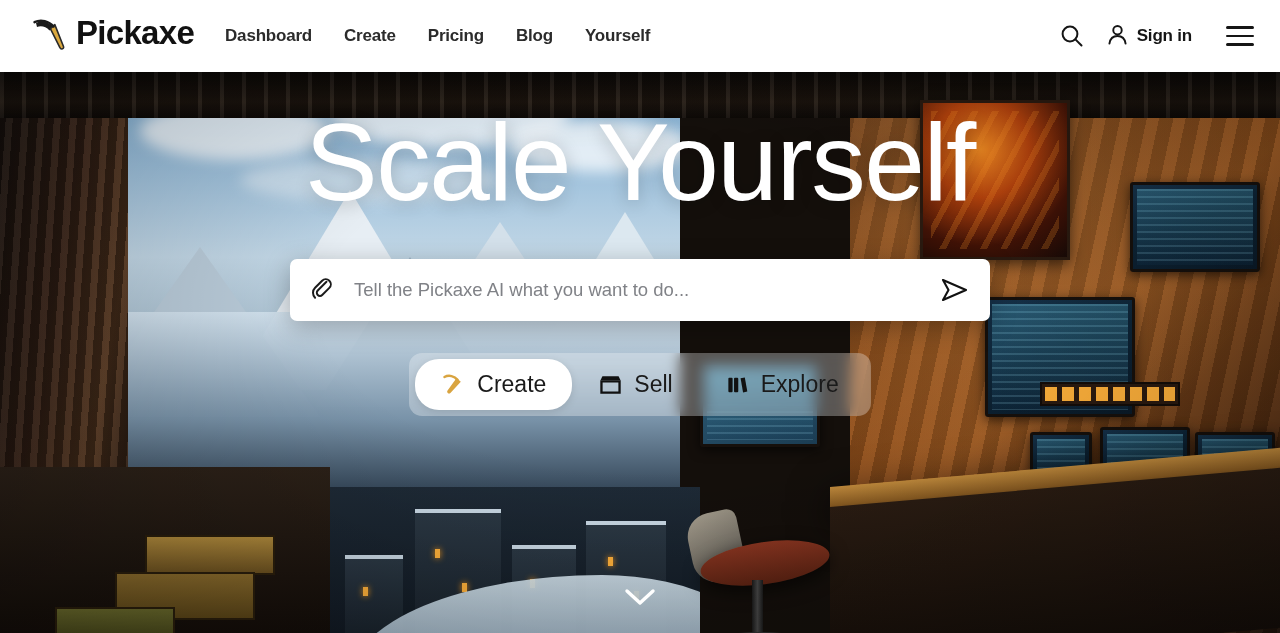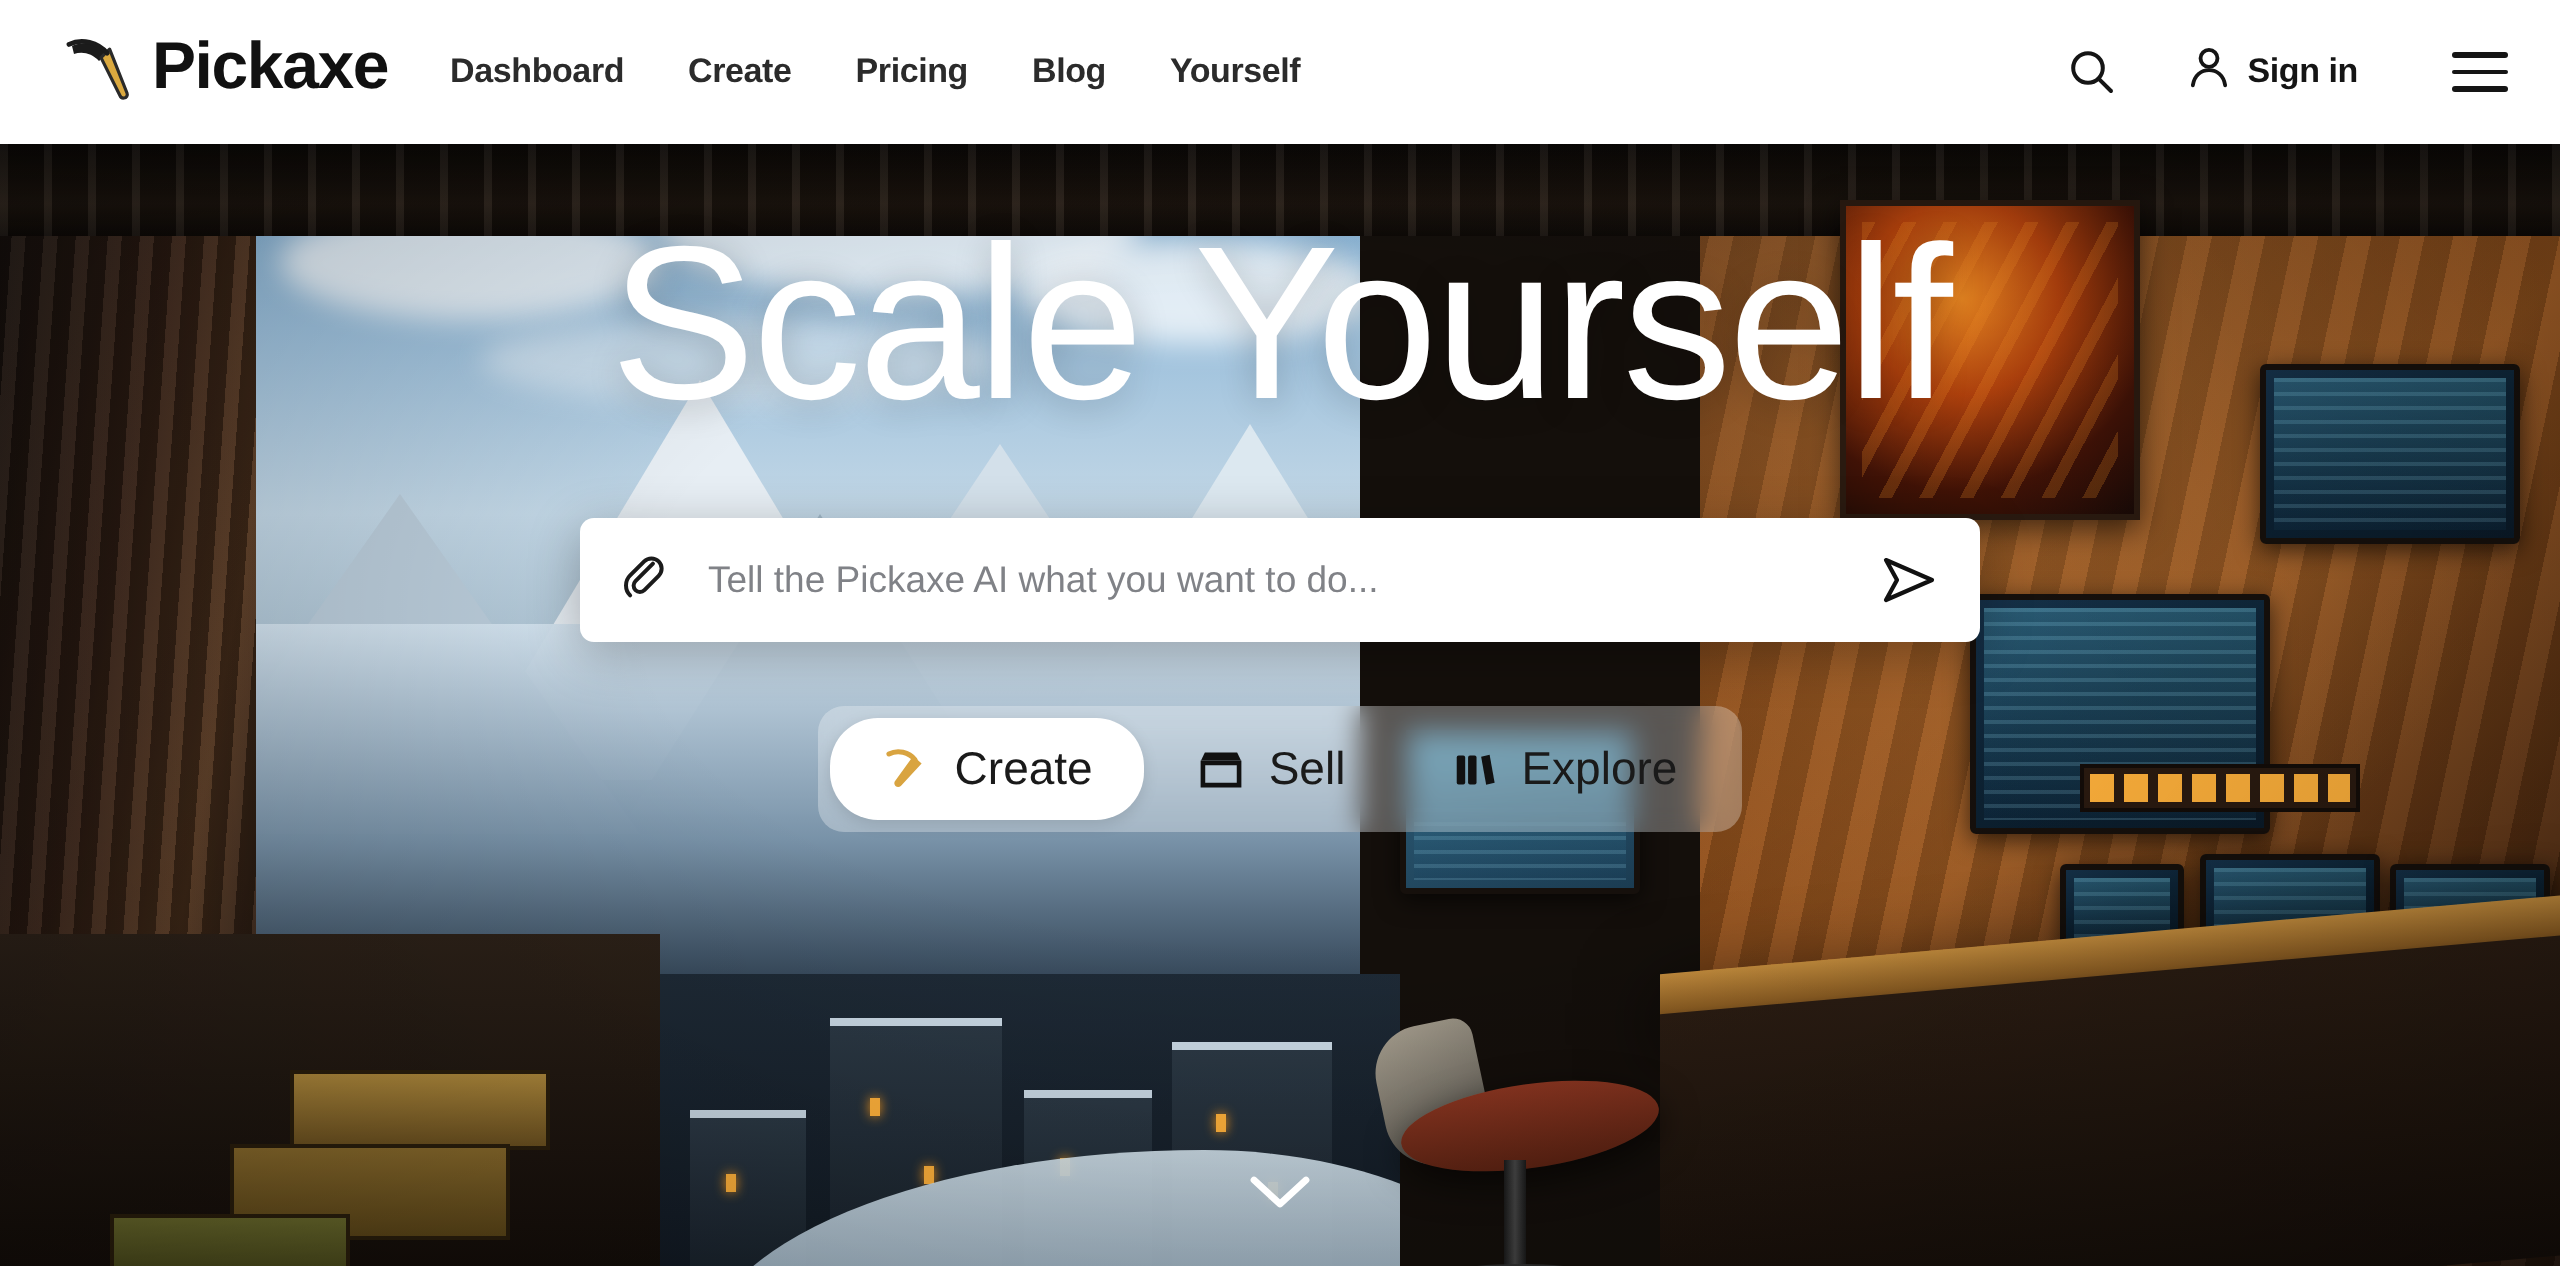--- a/index.html
+++ b/index.html
@@ -56,21 +56,21 @@
     cursor: pointer;
     white-space: nowrap;
     letter-spacing: -0.2px;
   }
 
   .header-right {
     margin-left: auto;
     margin-right: 26px;
     display: flex;
     align-items: center;
-    gap: 13px;
+    gap: 0;
   }
   .hr-btn {
     display: flex;
     align-items: center;
     cursor: pointer;
   }
   .search-btn { margin-right: 20px; }
   .signin-group {
     display: flex;
     align-items: center;

